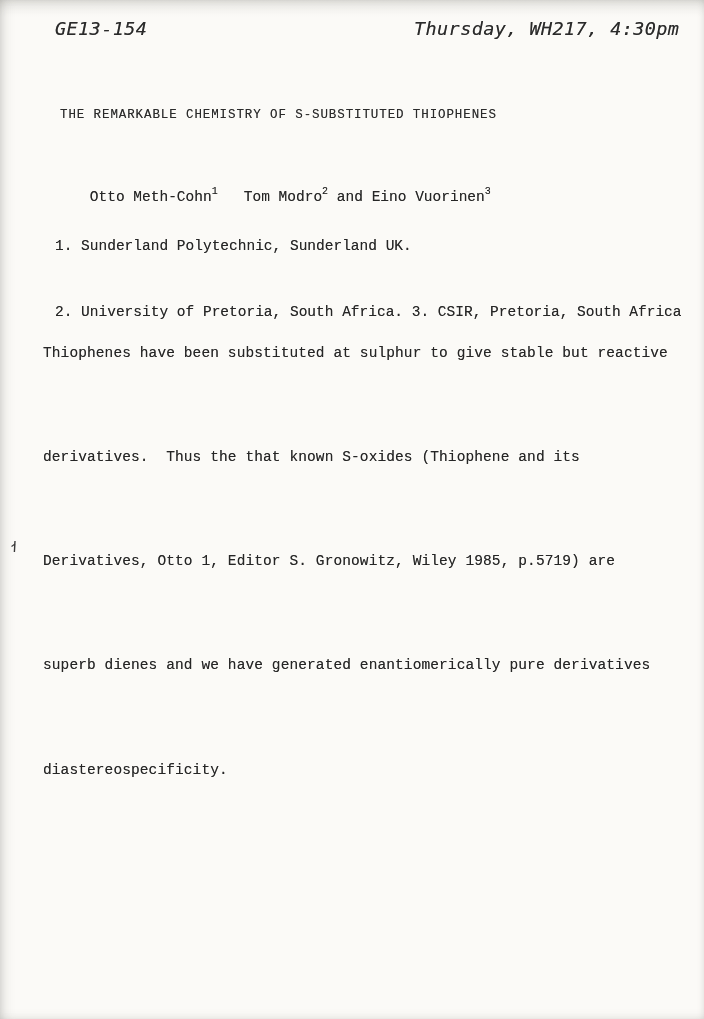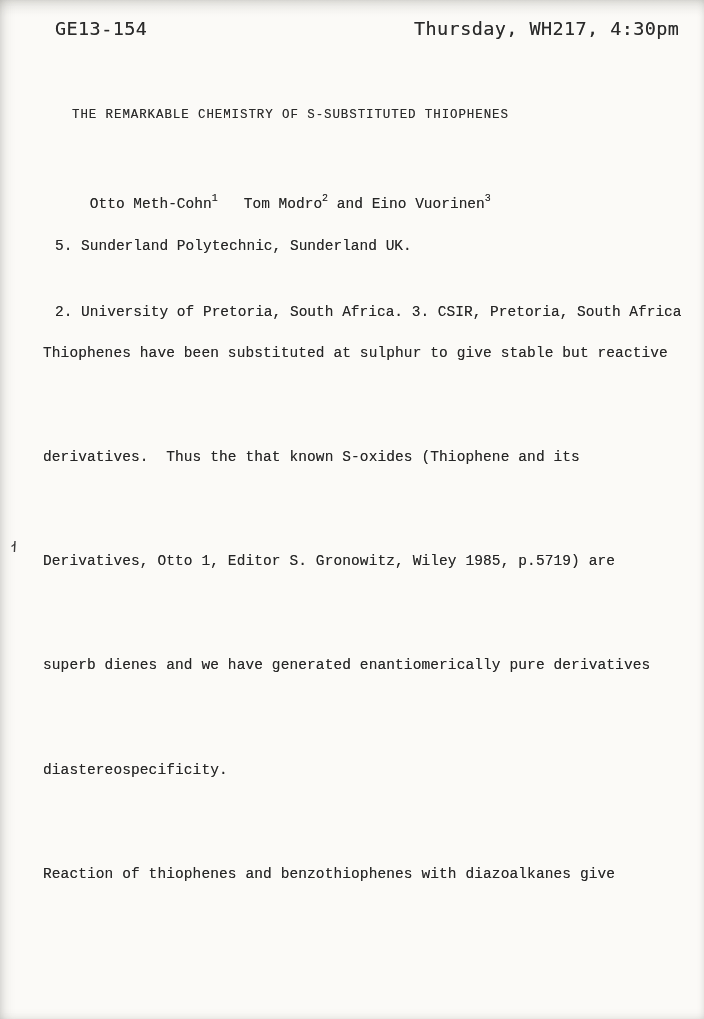--- a/index.html
+++ b/index.html
@@ -28,32 +28,33 @@
     white-space: pre;
     color: #262626;
     text-shadow: 0 0 0.5px rgba(45,45,45,0.55);
   }
   .hdr {
     font-family: "DejaVu Sans Mono", monospace;
     font-size: 18.5px;
     line-height: 24px;
     letter-spacing: 0.4px;
     color: #2a2a2a;
+    font-style: italic;
   }
   .hdr-left  { left: 55px;  top: 17px; }
   .hdr-right { left: 414px; top: 17px; text-align: center; }
   .title {
-    left: 72px; top: 105px;
+    left: 60px; top: 105px;
     font-size: 12.5px;
     line-height: 20px;
     letter-spacing: 0.9px;
     color: #2b2b2b;
   }
   .authors {
-    left: 55px; top: 171px;
+    left: 55px; top: 164px;
     font-size: 14.5px;
     line-height: 22px;
   }
   .authors sup {
     font-size: 10px;
     line-height: 0;
     position: relative;
     top: -1px;
   }
   .affils {
@@ -81,31 +82,30 @@
 
   <div class="txt hdr hdr-right">Thursday, WH217, 4:30pm</div>
 
   <div class="txt title">THE REMARKABLE CHEMISTRY OF S-SUBSTITUTED THIOPHENES</div>
 
   <div class="txt authors">
     <span>Otto Meth-Cohn</span><sup>1</sup><span>   </span><span>Tom Modro</span><sup>2</sup><span> and </span><span>Eino Vuorinen</span><sup>3</sup>
   </div>
 
   <div class="txt affils">
-    <div>5. Sunderland Polytechnic, Sunderland UK.</div>
+    <div>1. Sunderland Polytechnic, Sunderland UK.</div>
     <div>2. University of Pretoria, South Africa. 3. CSIR, Pretoria, South Africa</div>
   </div>
 
   <div class="txt body-block">
     <div>Thiophenes have been substituted at sulphur to give stable but reactive</div>
     <div>derivatives.  Thus the that known S-oxides (Thiophene and its</div>
     <div>Derivatives, Otto 1, Editor S. Gronowitz, Wiley 1985, p.5719) are</div>
     <div>superb dienes and we have generated enantiomerically pure derivatives</div>
     <div>diastereospecificity.</div>
-    <div>Reaction of thiophenes and benzothiophenes with diazoalkanes give</div>
     
     
     
     
     
     
     
     
     
     

